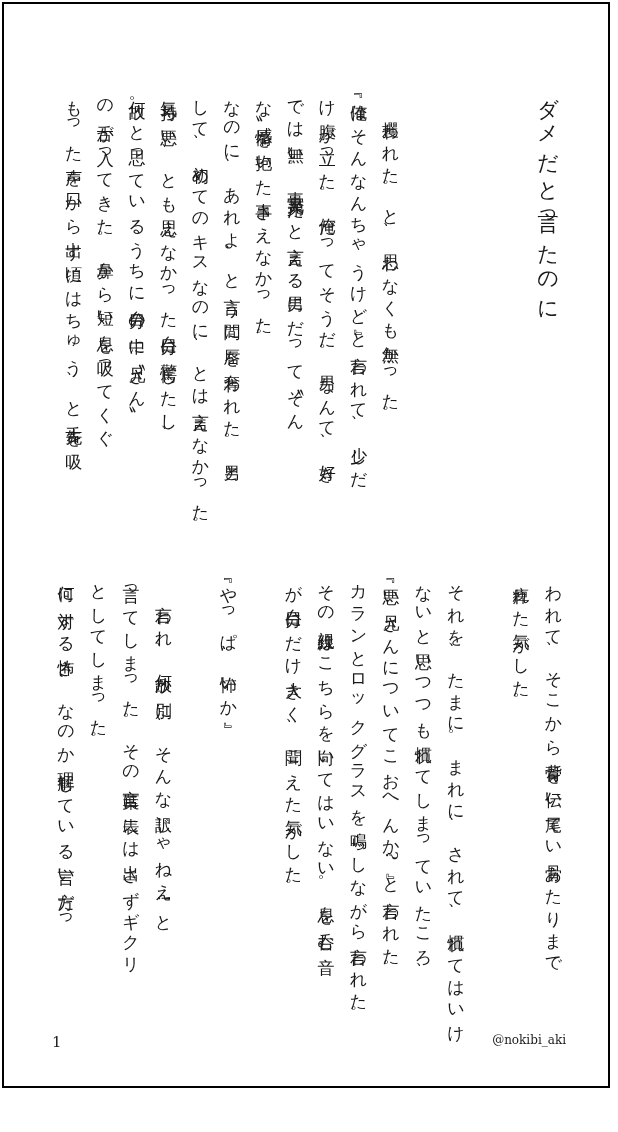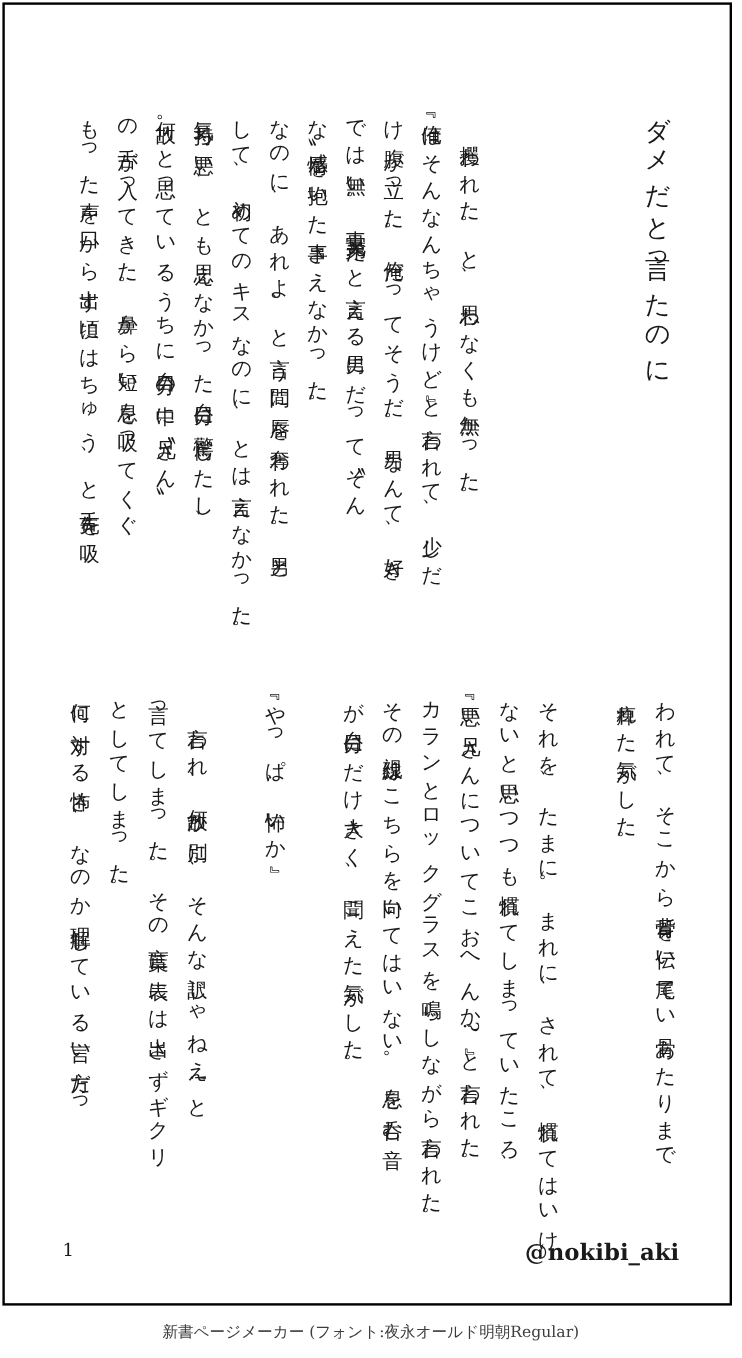--- a/index.html
+++ b/index.html
@@ -56,22 +56,21 @@
   .pagenum {
     position: absolute;
     left: 52px;
     top: 1033px;
     font-size: 15px;
   }
   .handle {
     position: absolute;
     right: 52px;
     top: 1033px;
-    font-size: 19px;
-    font-weight: bold;
+    font-size: 12px;
   }
   .caption {
     position: absolute;
     left: 0; right: 0;
     top: 1101px;
     text-align: center;
     font-size: 13px;
     color: #3c3c3c;
   }
 </style>
@@ -112,15 +111,14 @@
     <p>『やっぱ、怖いか』</p>
     <p></p>
     <p>　言われ、何故か別に、そんな訳じゃねえ!と</p>
     <p>言ってしまった。その言葉に表には出さずギクリ</p>
     <p>としてしまった。</p>
     <p>何に対する怖さ、なのか理解している言い方だっ</p>
   </div>
 
   <div class="pagenum">1</div>
   <div class="handle">@nokibi_aki</div>
-  <div class="caption">新書ページメーカー (フォント:夜永オールド明朝Regular)</div>
 
 </div>
 
 </body></html>

